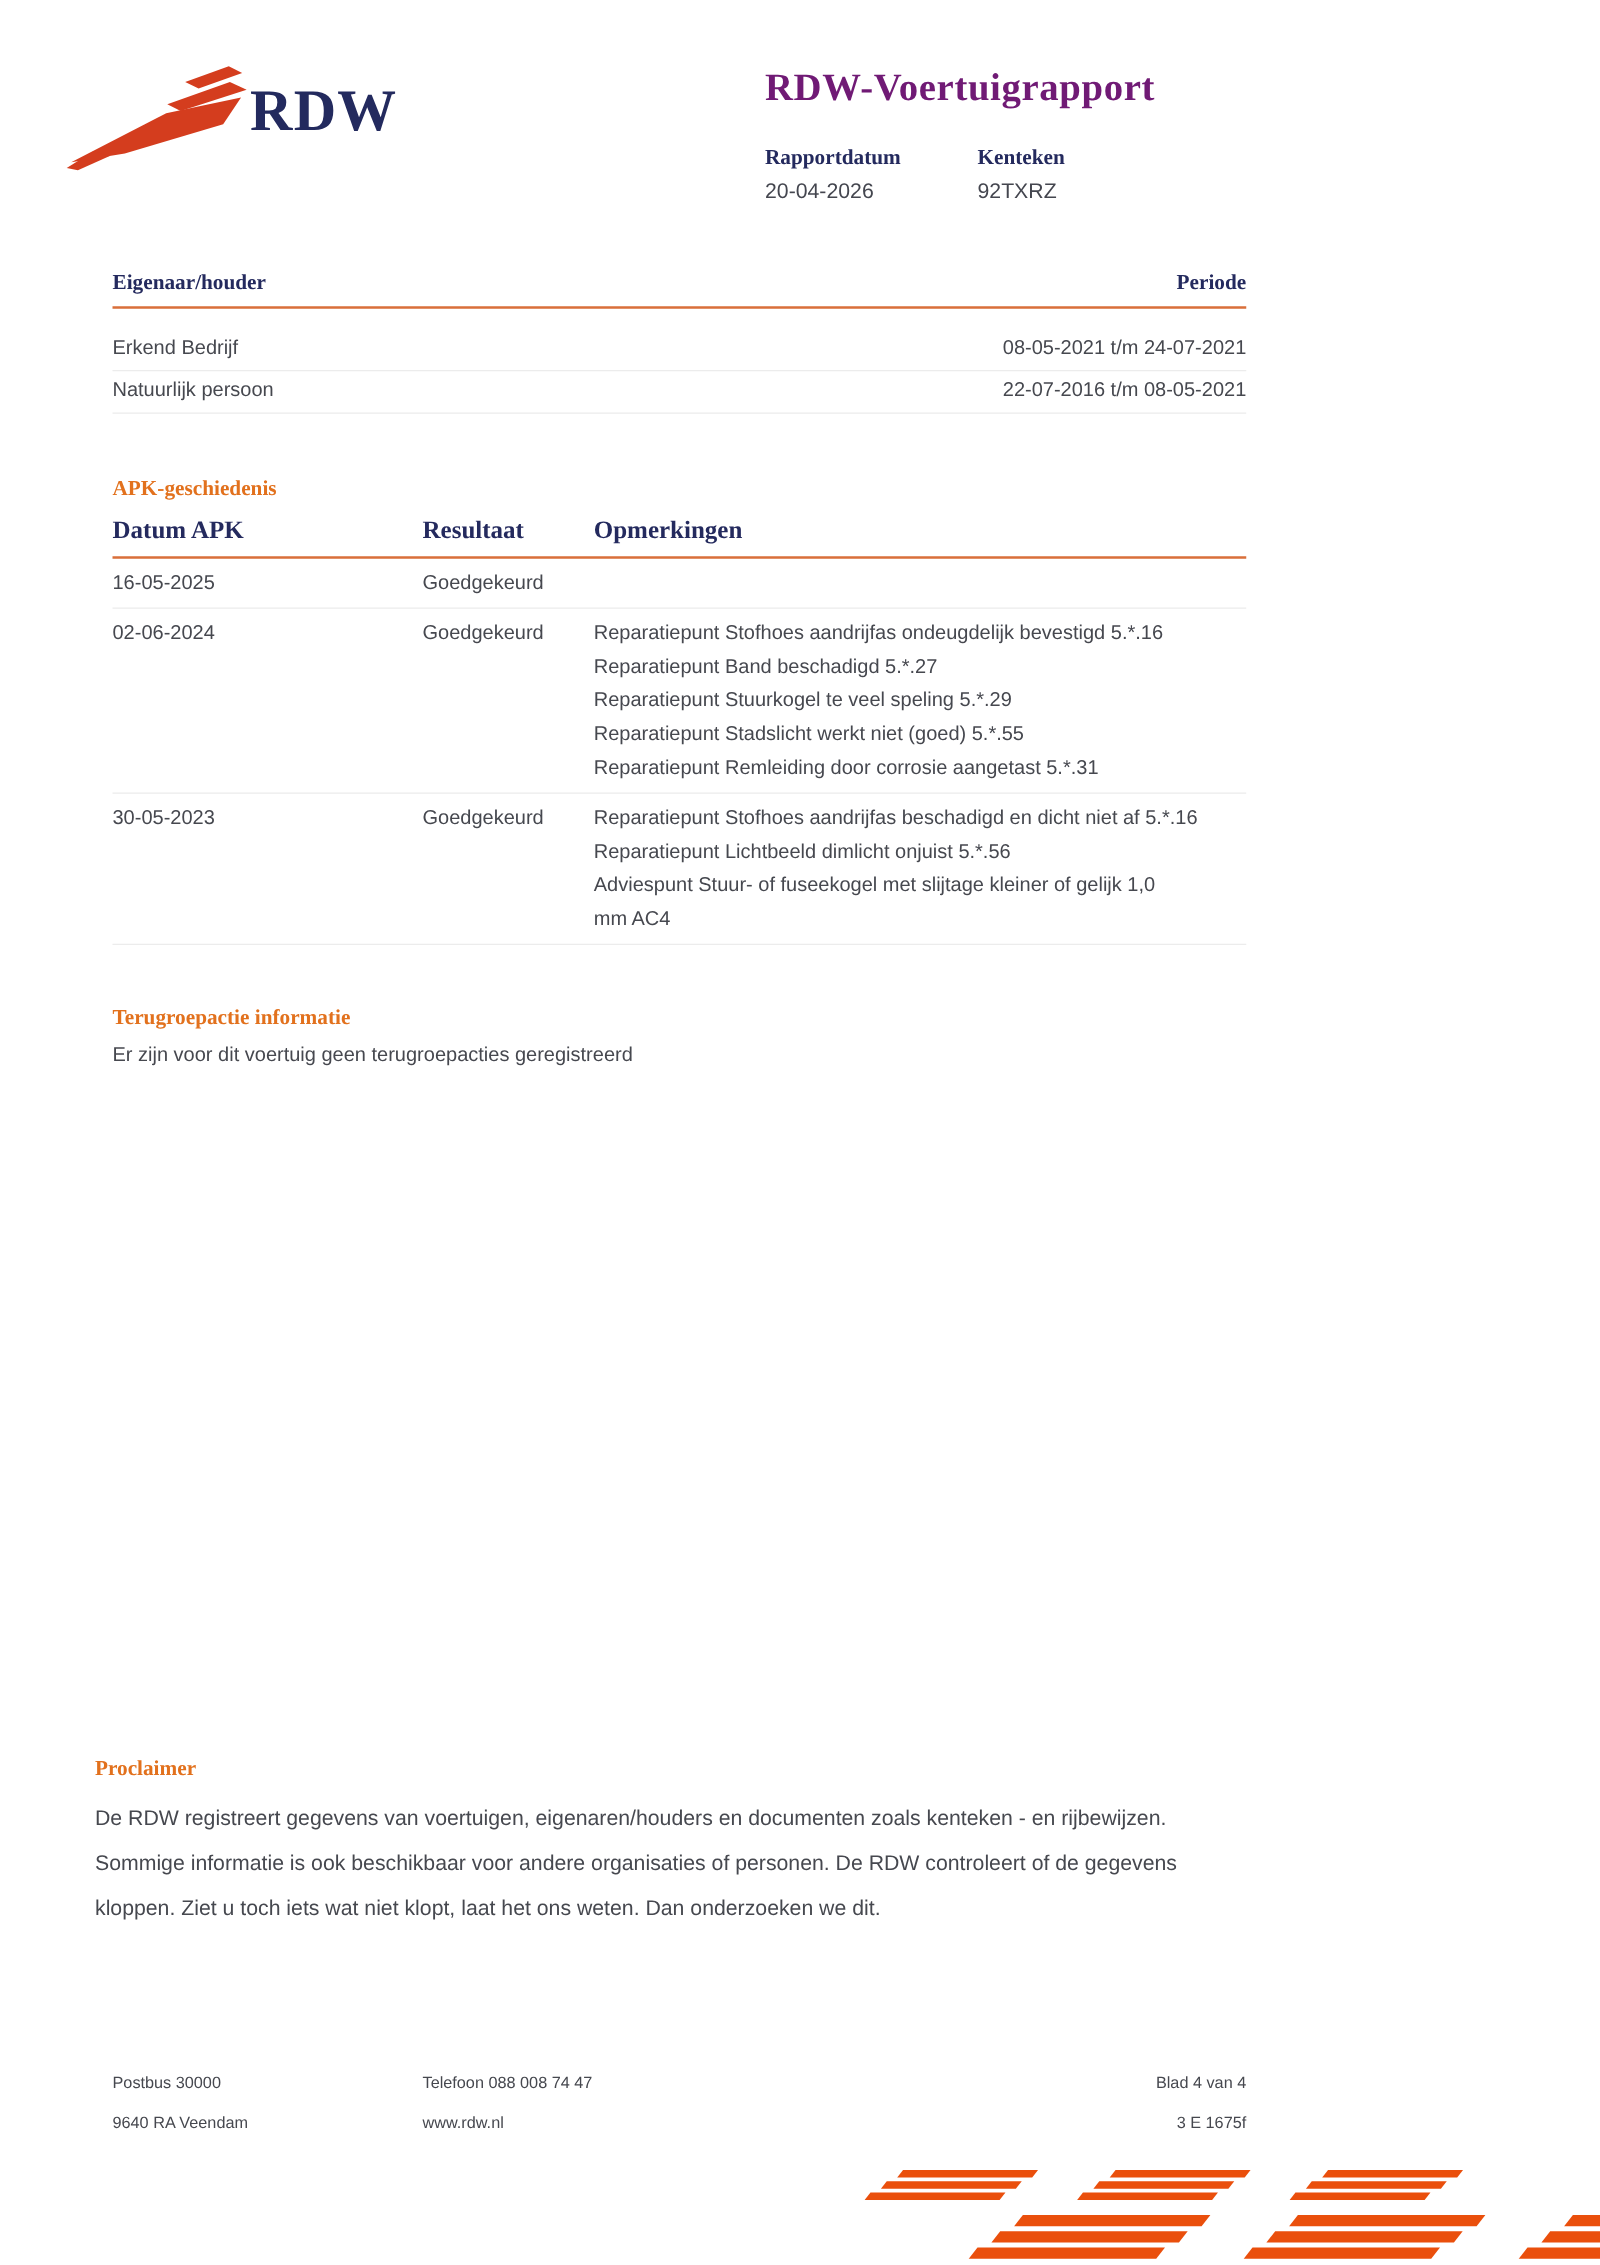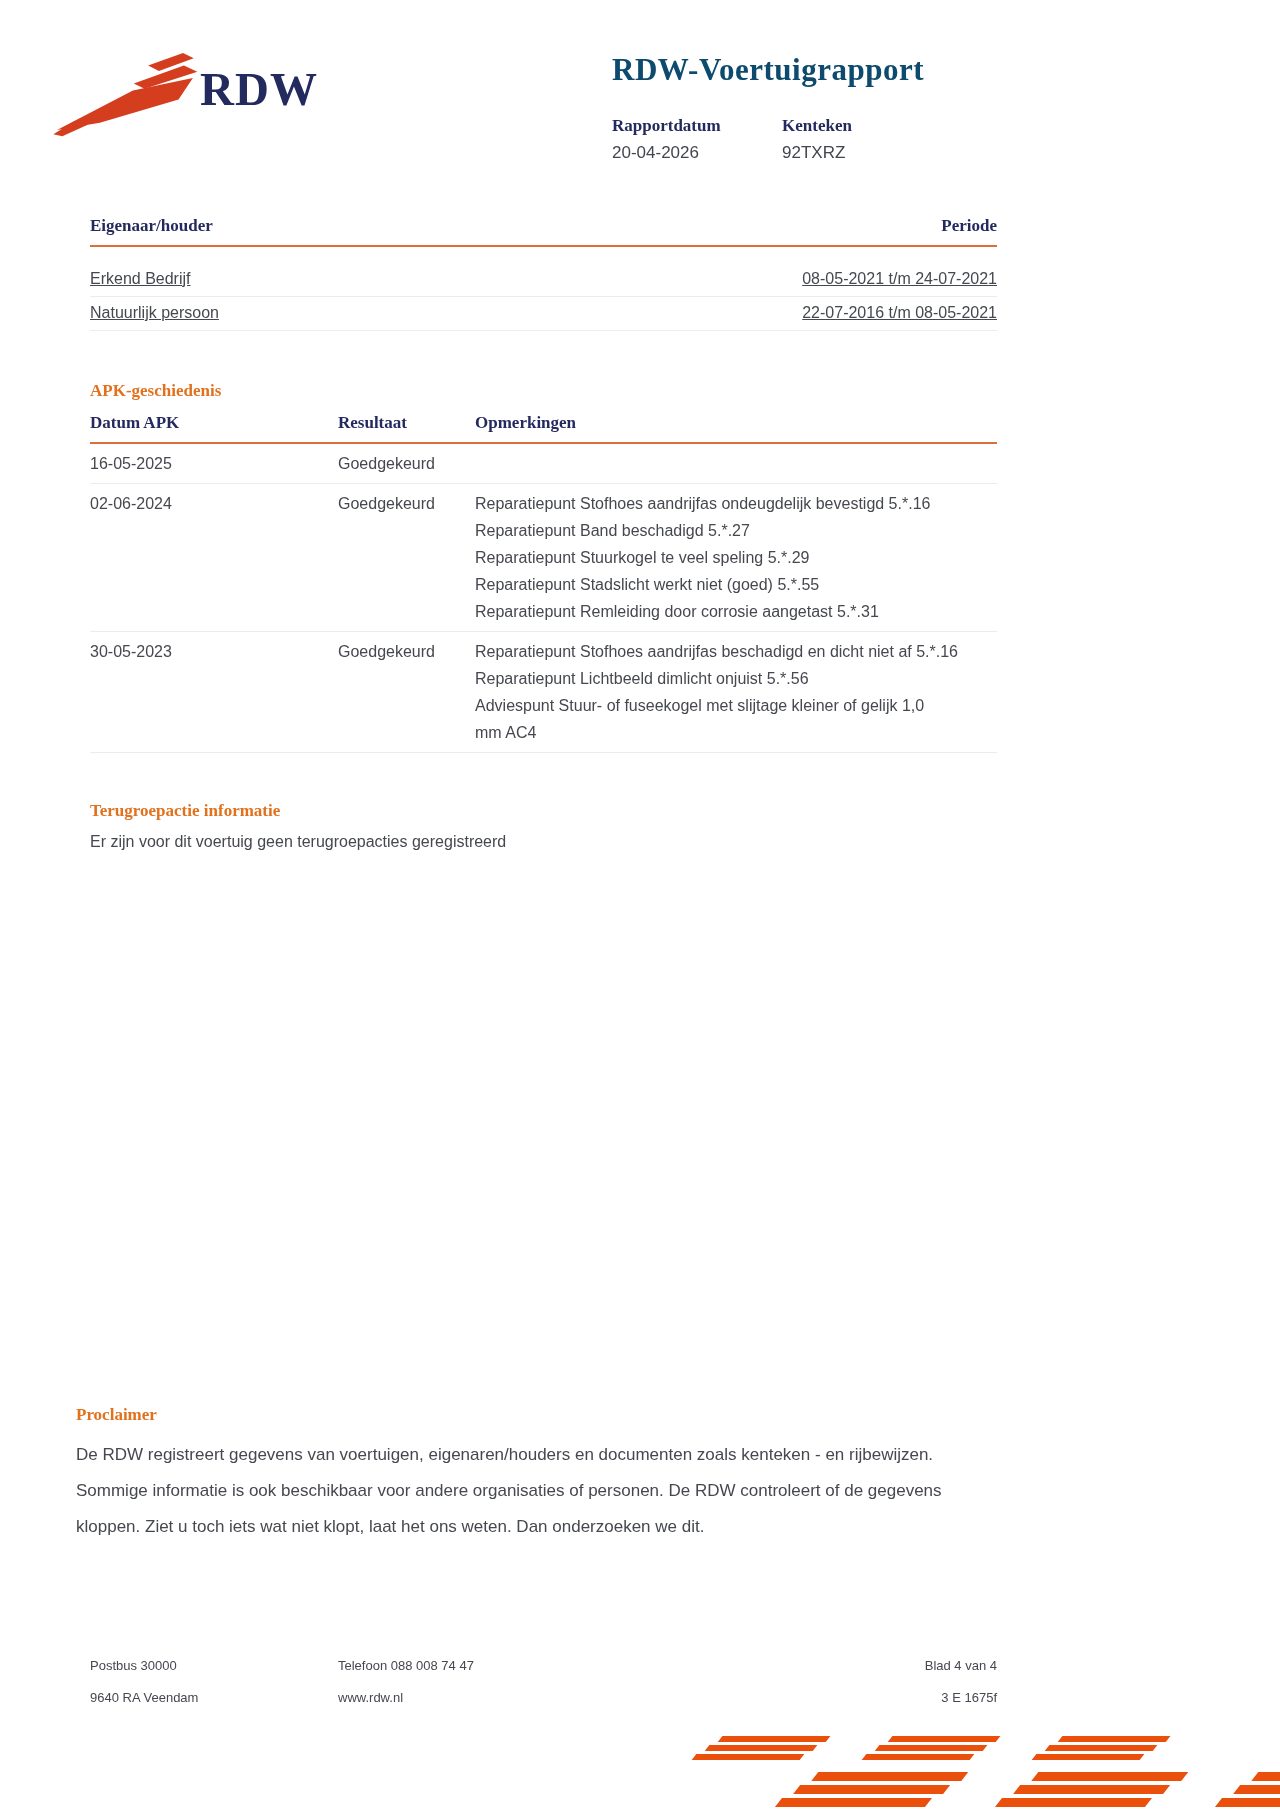--- a/index.html
+++ b/index.html
@@ -17,21 +17,21 @@
   
   .logo-wing { position:absolute; left:48px; top:42px; width:152px; height:98px; }
   .logo-word {
     position:absolute; left:200px; top:62px;
     font-family:"Liberation Serif", serif; font-weight:700;
     font-size:47px; color:#232a5e; letter-spacing:1px;
   }
   .title-block { position:absolute; left:612px; top:52px; width:400px; }
   .report-title {
     font-family:"Liberation Serif", serif; font-weight:700;
-    font-size:31px; color:#0c4a6e; letter-spacing:0.5px;
+    font-size:31px; color:#701a75; letter-spacing:0.5px;
   }
   .meta-row { display:flex; margin-top:28px; }
   .meta-col-1 { width:170px; }
   .meta-label {
     font-family:"Liberation Serif", serif; font-weight:700;
     font-size:17px; color:#242a5e;
   }
   .meta-value { margin-top:7px; font-size:17px; color:#44464f; }
 
   
@@ -43,34 +43,34 @@
   }
   .head-label {
     font-family:"Liberation Serif", serif; font-weight:700;
     font-size:17px; color:#242a5e;
   }
 
   .owner-rows { margin-top:16px; }
   .owner-row {
     display:flex; justify-content:space-between;
     padding:7px 0 8px 0; border-bottom:1px solid #ececec;
-    font-size:16px; color:#46484f;text-decoration:underline;
+    font-size:16px; color:#46484f;
   }
 
   .apk-section { margin-top:50px; }
   .orange-heading {
     font-family:"Liberation Serif", serif; font-weight:700;
     font-size:17px; color:#e2711d;
   }
   .apk-table { margin-top:12px; }
   .apk-grid { display:grid; grid-template-columns:248px 137px 1fr; }
   .apk-header-row {
     border-bottom:2px solid #d96f3a; padding-bottom:9px;
   }
-  .apk-header-row .head-label { font-size:17px; }
+  .apk-header-row .head-label { font-size:20px; }
   .apk-row {
     padding:6px 0; border-bottom:1px solid #ececec;
     font-size:16px; line-height:27px; color:#46484f;
   }
   .remark-line { line-height:27px; }
 
   .recall-section { margin-top:48px; }
   .recall-text { margin-top:12px; font-size:16px; color:#46484f; }
 
   

